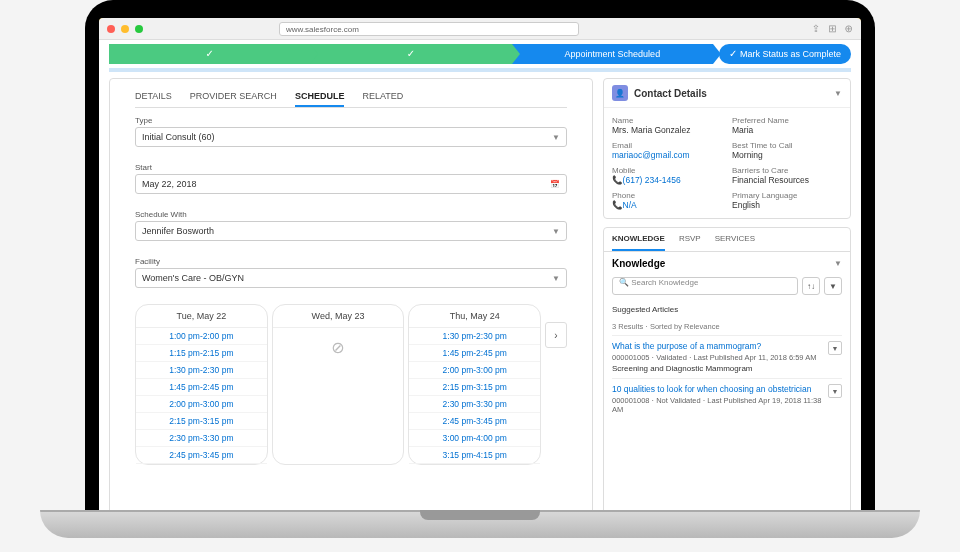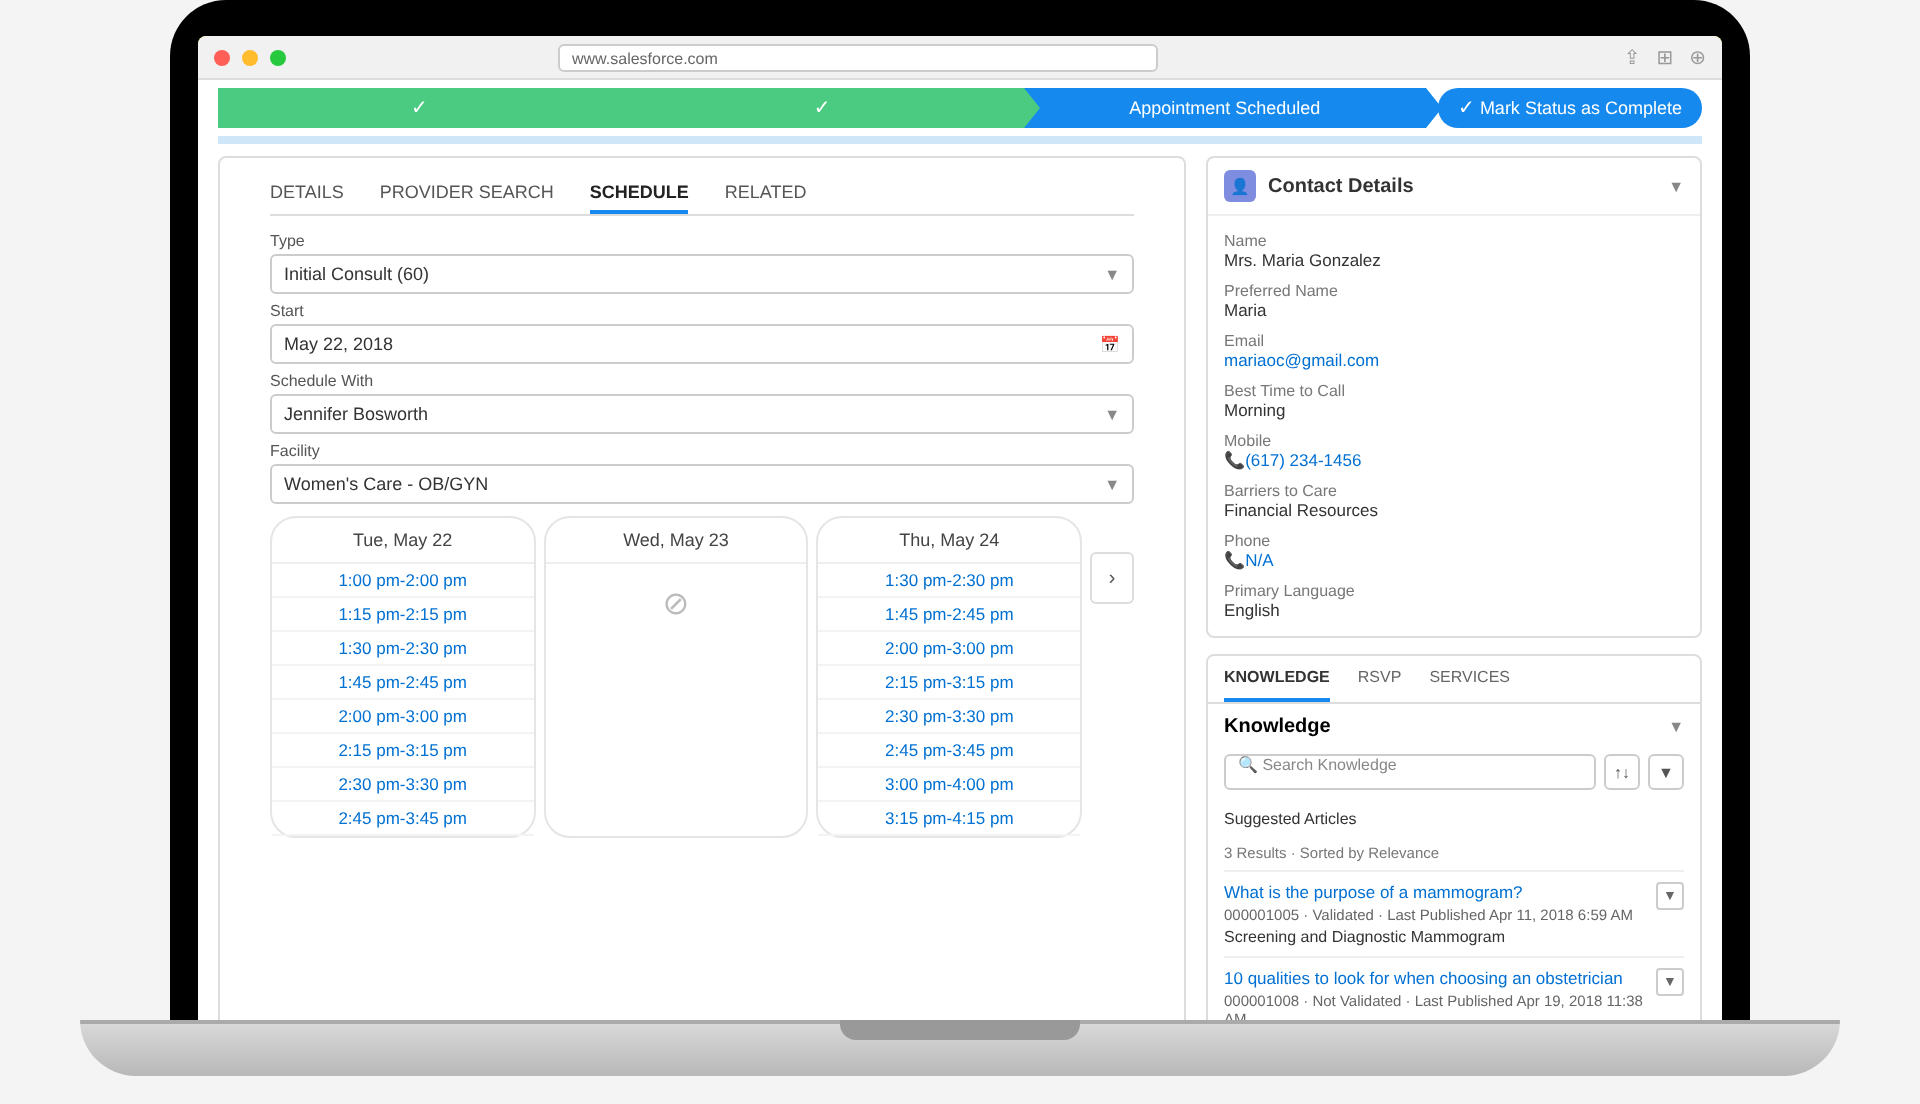--- a/index.html
+++ b/index.html
@@ -27,36 +27,36 @@
 
 .blueline{height:4px;background:#cfe5f8;margin:0 10px}
 .cols{flex:1;display:flex;gap:10px;padding:6px 10px;overflow:hidden}
 .main{flex:1;border:1px solid #ddd;border-radius:4px;padding:8px 25px;overflow:hidden}
 .side{width:248px;display:flex;flex-direction:column;gap:8px;overflow:hidden}
 
 .tabs{display:flex;gap:18px;border-bottom:1px solid #ddd;font-size:9px;color:#555;margin-bottom:8px}
 .tab{padding:4px 0;cursor:pointer}
 .tab.active{color:#222;font-weight:bold;border-bottom:2px solid #1589ee}
 
-.field{margin-bottom:4px}
+.field{margin-bottom:16px}
 .flabel{font-size:8px;color:#555;margin-bottom:2px}
 .finput{width:100%;border:1px solid #ccc;border-radius:3px;height:20px;font-size:9px;padding:0 6px;color:#333;display:flex;align-items:center;justify-content:space-between;background:#fff}
 .caret{color:#888;font-size:8px}
 
 .sched{display:flex;gap:4px;margin-top:6px}
 .col{flex:1;border:1px solid #e5e5e5;border-radius:13px}
 .colh{text-align:center;font-size:9px;color:#444;padding:6px 0;border-bottom:1px solid #eee}
 .slot{font-size:8.5px;color:#0070d2;text-align:center;padding:3px 0;border-bottom:1px solid #f3f3f3;cursor:pointer}
 .noslot{text-align:center;padding:10px 0;color:#bbb;font-size:16px}
 .navb{width:22px;height:26px;border:1px solid #ddd;border-radius:3px;display:flex;align-items:center;justify-content:center;font-size:10px;color:#555;align-self:flex-start;margin-top:18px;cursor:pointer}
 
 .card{border:1px solid #ddd;border-radius:4px;background:#fff}
 .cardh{display:flex;align-items:center;gap:6px;padding:6px 8px;font-size:10px;font-weight:bold;color:#333;border-bottom:1px solid #eee}
 .cardh .badge{width:16px;height:16px;background:#7f8de1;border-radius:3px;color:#fff;font-size:8px;display:flex;align-items:center;justify-content:center}
-.cardbody{padding:8px;display:grid;grid-template-columns:1fr;gap:6px 10px;font-size:8px}
+.cardbody{padding:8px;display:grid;grid-template-columns:1fr 1fr;gap:6px 10px;font-size:8px}
 .dl{color:#777}
 .dv{color:#333;font-size:8.5px}
 .link{color:#0070d2}
 
 .ktabs{display:flex;gap:14px;border-bottom:1px solid #ddd;padding:0 8px;font-size:8px;color:#666}
 .ktab{padding:6px 0;cursor:pointer}
 .ktab.active{border-bottom:2px solid #1589ee;color:#333;font-weight:bold}
 .ksearch{display:flex;gap:4px;padding:6px 8px;}
 .ksin{flex:1;border:1px solid #ccc;border-radius:3px;height:18px;font-size:8px;padding:0 6px;color:#888}
 .kctl{width:18px;height:18px;border:1px solid #ccc;border-radius:3px;font-size:8px;display:flex;align-items:center;justify-content:center;color:#555}

